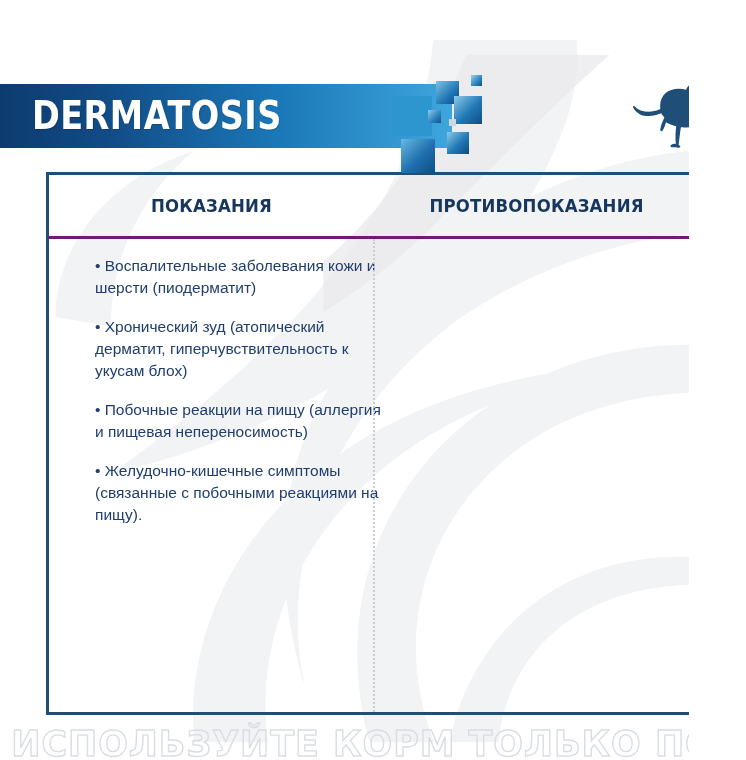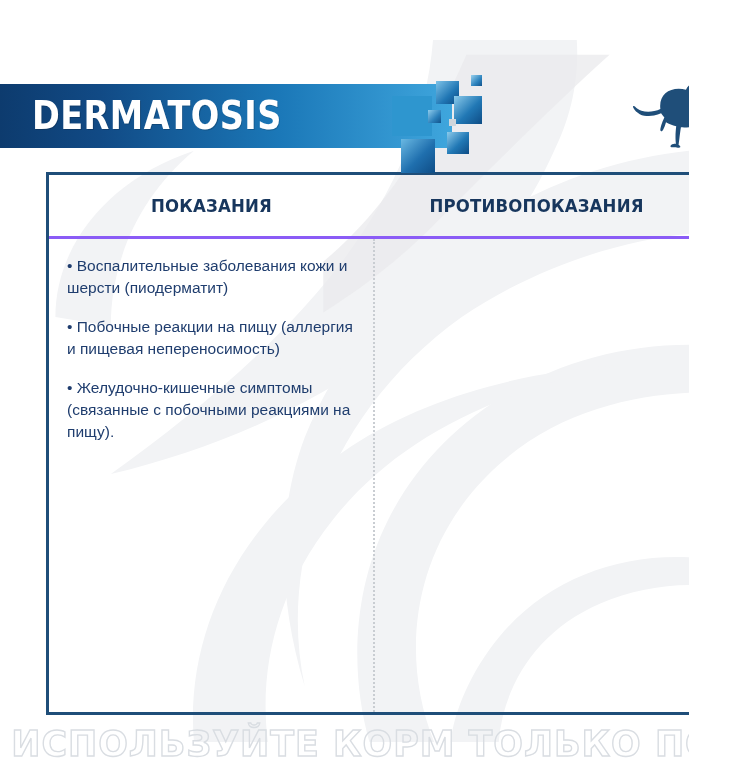--- a/index.html
+++ b/index.html
@@ -103,39 +103,40 @@
     width: 656px;
     height: 543px;
     border: 3px solid #1f4e79;
     background: transparent;
     box-sizing: border-box;
     z-index: 2;
   }
   .thead {
     position: relative;
     height: 61px;
-    border-bottom: 3px solid #8b5cf6;
+    border-bottom: 3px solid #701a75;
     display: flex;
   }
   .th {
     flex: 1 1 0;
     display: flex;
     align-items: center;
     justify-content: center;
     color: #17365d;
     font-family: "DejaVu Sans", sans-serif;
     font-weight: bold;
     font-size: 18px;
     letter-spacing: 0.2px;
     transform: scaleX(0.92);
   }
   .tbody {
     position: relative;
     display: flex;
     height: calc(100% - 64px);
+    padding-left: 28px;
   }
   .col {
     flex: 1 1 0;
     padding: 16px 18px 0 18px;
     box-sizing: border-box;
   }
   .col-divider {
     position: absolute;
     left: 50%;
     top: 0;
@@ -289,20 +290,21 @@
 
   <div class="table">
     <div class="thead">
       <div class="th">ПОКАЗАНИЯ</div>
       <div class="th">ПРОТИВОПОКАЗАНИЯ</div>
     </div>
     <div class="tbody">
       <div class="col-divider"></div>
       <div class="col">
         <p class="bullet">• Воспалительные заболевания кожи и шерсти (пиодерматит)</p>
+        <p class="bullet">• Хронический зуд (атопический дерматит, гиперчувствительность к укусам блох)</p>
         <p class="bullet">• Побочные реакции на пищу (аллергия и пищевая непереносимость)</p>
         <p class="bullet">• Желудочно-кишечные симптомы (связанные с побочными реакциями на пищу).</p>
       </div>
     </div>
   </div>
 
   <div class="footer-text">ИСПОЛЬЗУЙТЕ КОРМ ТОЛЬКО ПО НАЗНАЧЕНИЮ ВРАЧА</div>
 
 </div>
 

